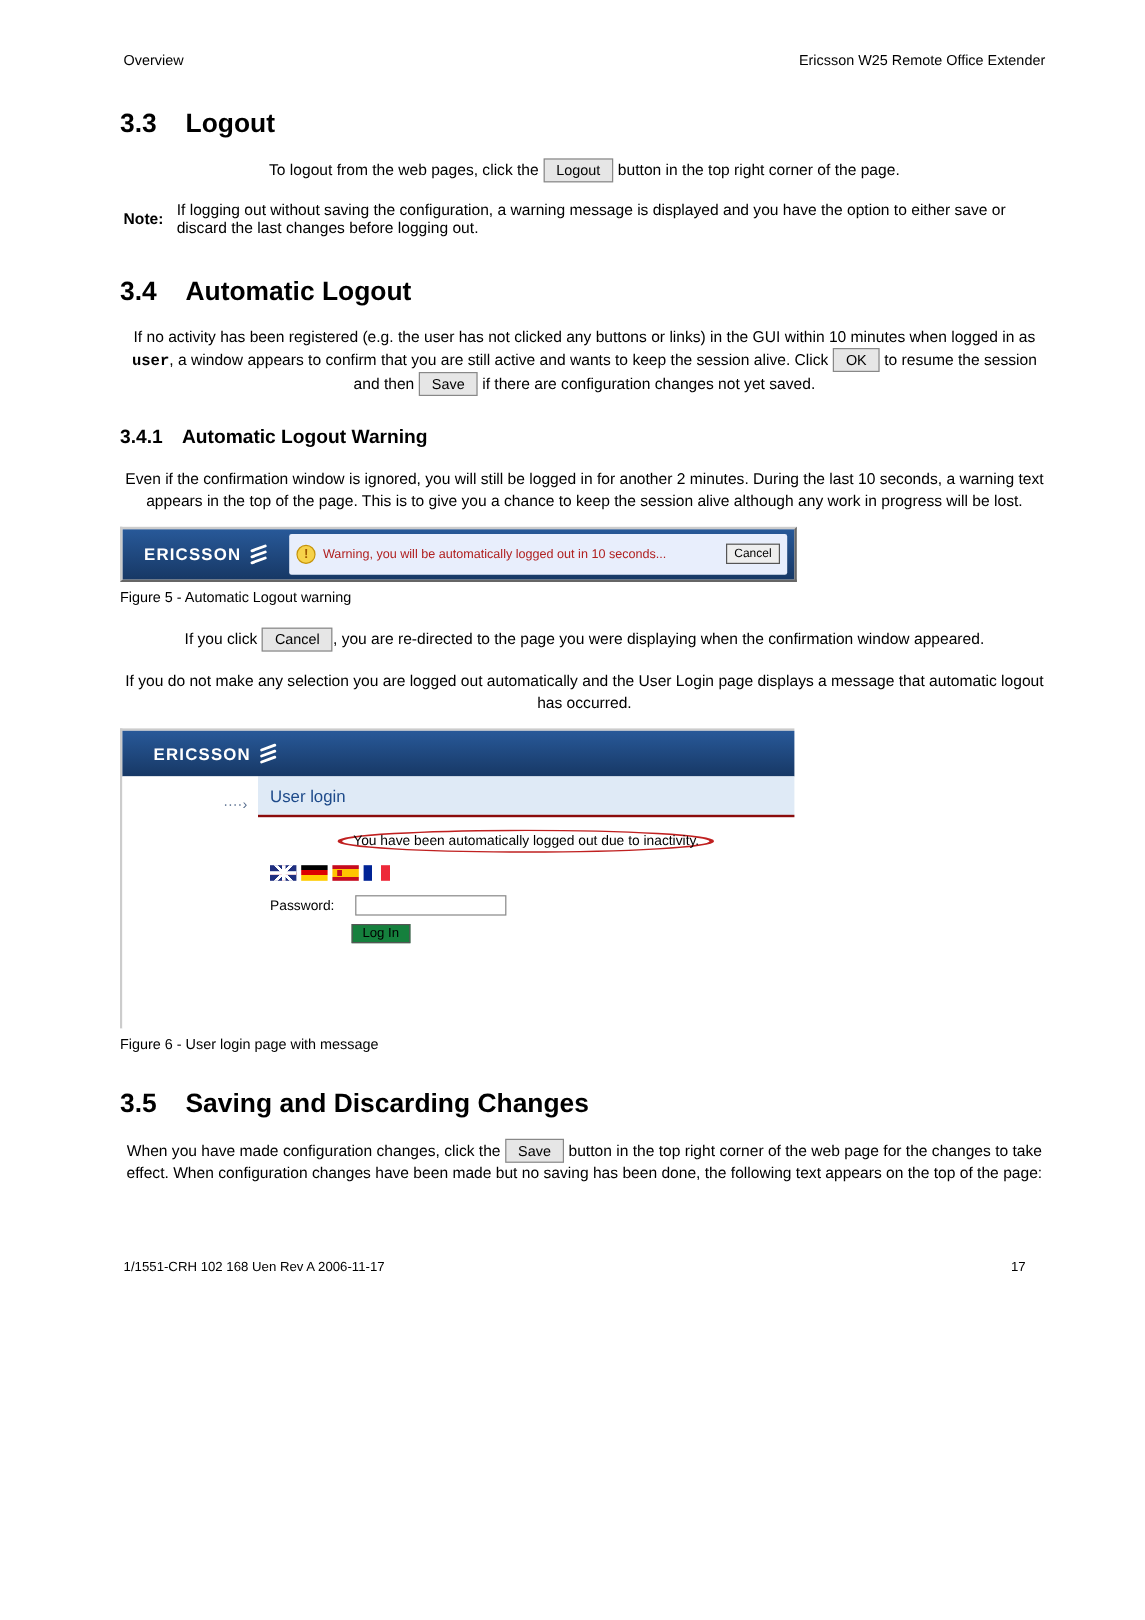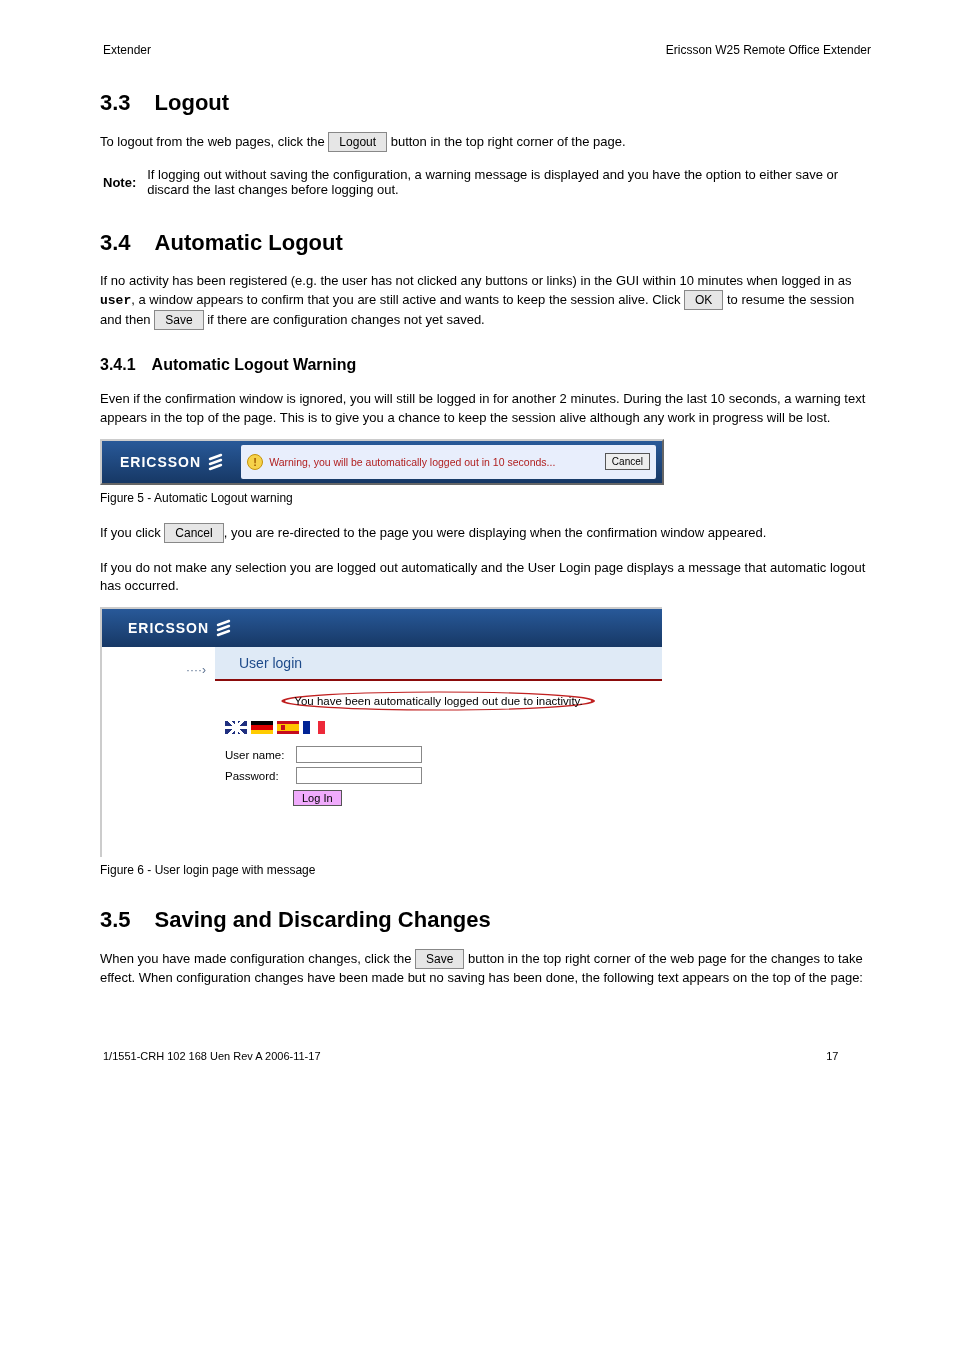--- a/index.html
+++ b/index.html
@@ -11,21 +11,21 @@
     background: #fff;
     width: 954px;
     box-sizing: border-box;
   }
   .section-heading {
     font-size: 22px;
     font-weight: bold;
     margin: 30px 0 8px 0;
   }
   .section-num { margin-right: 24px; }
-  .body-text { margin: 16px 0 12px 0; line-height: 1.4; }
+  .body-text { margin: 16px 0 12px 0; line-height: 1.4; text-align: center; }
   .note-row { margin: 8px 0 12px 0; }
   .note-label { font-weight: bold; padding-right: 8px; }
   .mono { font-family: "Courier New", monospace; font-weight: bold; }
   .faux-button {
     display: inline-block;
     border: 1px solid #888;
     background: #e6e6e6;
     padding: 0 10px;
     font-size: 12px;
     line-height: 18px;
@@ -134,21 +134,21 @@
     font-size: 12px;
   }
   .login-right {
     flex: 1;
     padding: 0;
   }
   .login-title-bar {
     background: #dfeaf6;
     color: #1d4a8a;
     font-size: 14px;
-    padding: 8px 24px;
+    padding: 8px 10px;
     border-bottom: 2px solid #8b0b0b;
   }
   .logout-msg-wrap {
     padding: 10px 10px 4px 10px;
     text-align: center;
   }
   .logout-msg {
     display: inline-block;
     position: relative;
     padding: 4px 14px;
@@ -208,35 +208,35 @@
     width: 120px;
     font-size: 11px;
     border: 1px solid #888;
     height: 15px;
     padding: 0 2px;
   }
   .login-btn-row { padding: 4px 10px 14px 78px; }
   .login-btn {
     font-size: 11px;
     border: 1px solid #555;
-    background: #f0abfc;
+    background: #15803d;
     padding: 1px 8px;
   }
   .header-top {
     font-size: 12px;
   }
   .header-top td { vertical-align: top; }
 </style>
 </head>
 <body>
 
 <table class="header-top" style="width:100%; margin-bottom:24px;">
   <tbody>
       <tr>
-    <td>Extender</td>
+    <td>Overview</td>
     <td style="text-align:right">Ericsson W25 Remote Office Extender</td>
   </tr>
 </tbody>
   </table>
 
 <div class="section-heading">
   <span class="section-num">3.3</span><span>Logout</span>
 </div>
 <p class="body-text">
   <span>To logout from the web pages, click the</span>
@@ -324,24 +324,20 @@
             </svg>
           </span>
         </div>
         <div class="flag-row">
           <span class="flag flag-uk"></span>
           <span class="flag flag-de"></span>
           <span class="flag flag-es"></span>
           <span class="flag flag-fr"></span>
         </div>
         <div class="formrow">
-          <label>User name:</label>
-          <input type="text" style="">
-        </div>
-        <div class="formrow">
           <label>Password:</label>
           <input type="password" style="">
         </div>
         <div class="login-btn-row">
           <button class="login-btn">Log In</button>
         </div>
       </div>
     </div>
   </div>
 </div>
@@ -353,16 +349,16 @@
 <p class="body-text">
   <span>When you have made configuration changes, click the</span>
   <span class="faux-button">Save</span>
   <span>button in the top right corner of the web page for the changes to take effect. When configuration changes have been made but no saving has been done, the following text appears on the top of the page:</span>
 </p>
 
 <table style="width:100%; font-size:11px; margin-top:60px;">
   <tbody>
       <tr>
     <td>1/1551-CRH 102 168 Uen Rev A 2006-11-17</td>
-    <td style="text-align:left">17</td>
+    <td style="text-align:center">17</td>
   </tr>
 </tbody>
   </table>
 
 </body></html>

